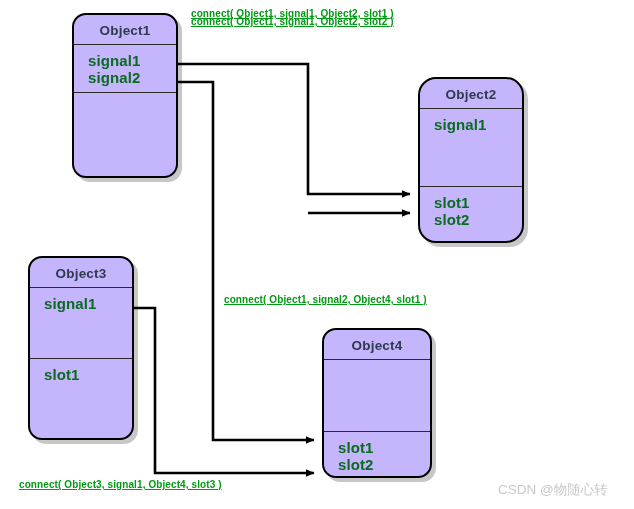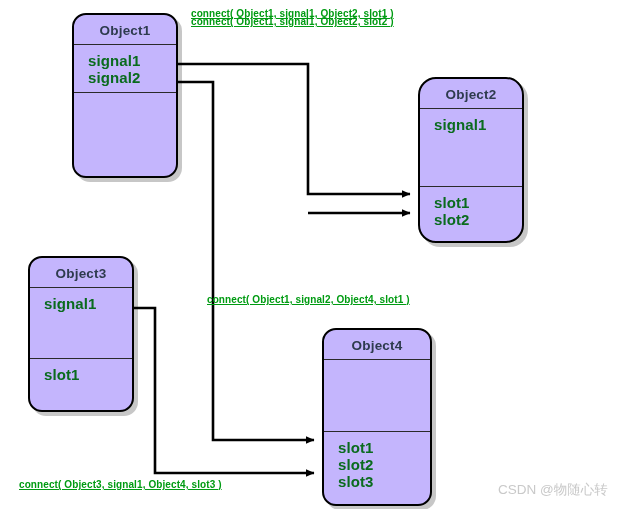--- a/index.html
+++ b/index.html
@@ -123,47 +123,47 @@
     <div class="uml-section" style="height:64px;">
       <div class="uml-member">signal1</div>
     </div>
     <div class="uml-sep"></div>
     <div class="uml-section">
       <div class="uml-member">slot1</div>
       <div class="uml-member">slot2</div>
     </div>
   </div>
 
-  <div class="uml-box" style="left:28px; top:256px; width:106px; height:156px;">
+  <div class="uml-box" style="left:28px; top:256px; width:106px; height:184px;">
     <div class="uml-title">Object3</div>
     <div class="uml-sep"></div>
     <div class="uml-section" style="height:57px;">
       <div class="uml-member">signal1</div>
     </div>
     <div class="uml-sep"></div>
     <div class="uml-section">
       <div class="uml-member">slot1</div>
     </div>
   </div>
 
-  <div class="uml-box" style="left:322px; top:328px; width:110px; height:178px;">
+  <div class="uml-box" style="left:322px; top:328px; width:110px; height:150px;">
     <div class="uml-title">Object4</div>
     <div class="uml-sep"></div>
     <div class="uml-section" style="height:58px;"></div>
     <div class="uml-sep"></div>
     <div class="uml-section">
       <div class="uml-member">slot1</div>
       <div class="uml-member">slot2</div>
       <div class="uml-member">slot3</div>
     </div>
   </div>
 
   <div class="conn-label" style="left:191px; top:8px;">connect( Object1, signal1, Object2, slot1 )</div>
 
   <div class="conn-label" style="left:191px; top:16px;text-align:right;">connect( Object1, signal1, Object2, slot2 )</div>
 
-  <div class="conn-label" style="left:207px; top:294px;text-align:center;">connect( Object1, signal2, Object4, slot1 )</div>
+  <div class="conn-label" style="left:224px; top:294px;text-align:center;">connect( Object1, signal2, Object4, slot1 )</div>
 
   <div class="conn-label" style="left:19px; top:479px;">connect( Object3, signal1, Object4, slot3 )</div>
 
   <div class="watermark" style="left:479px; top:481px;">CSDN @物随心转</div>
 
 </div>
 
 </body></html>

